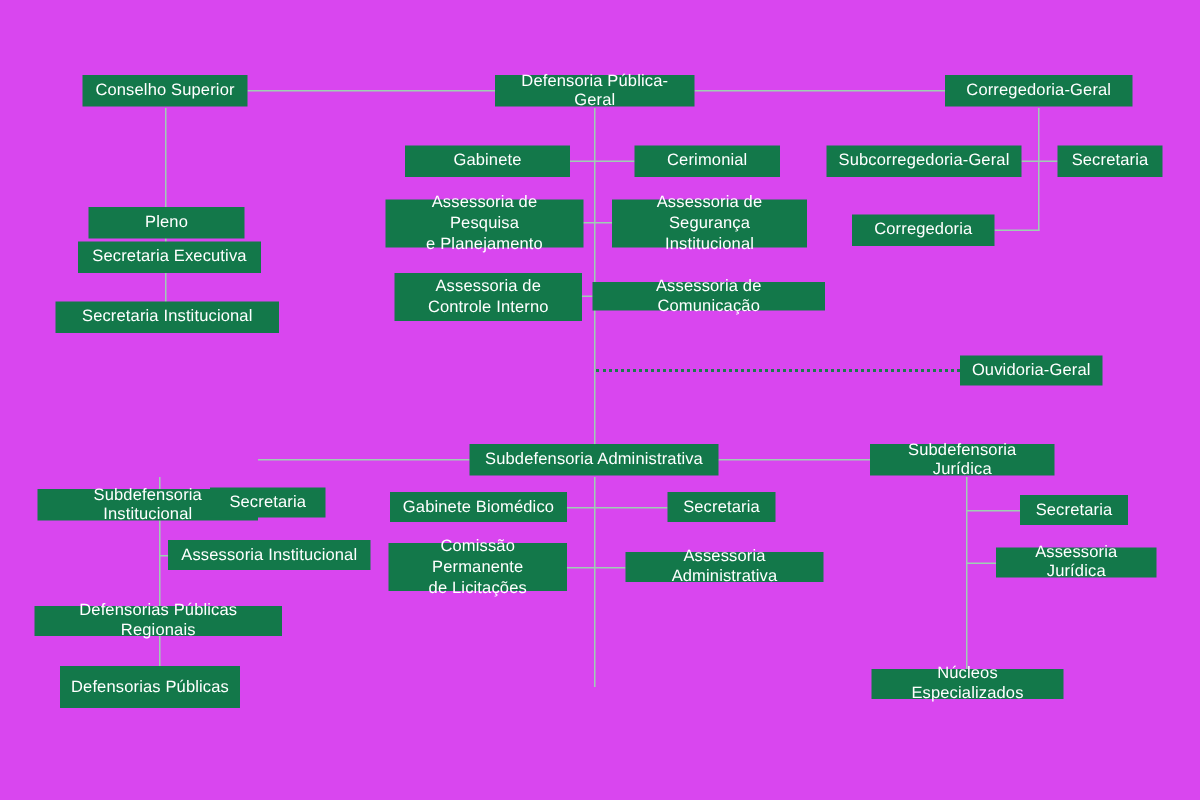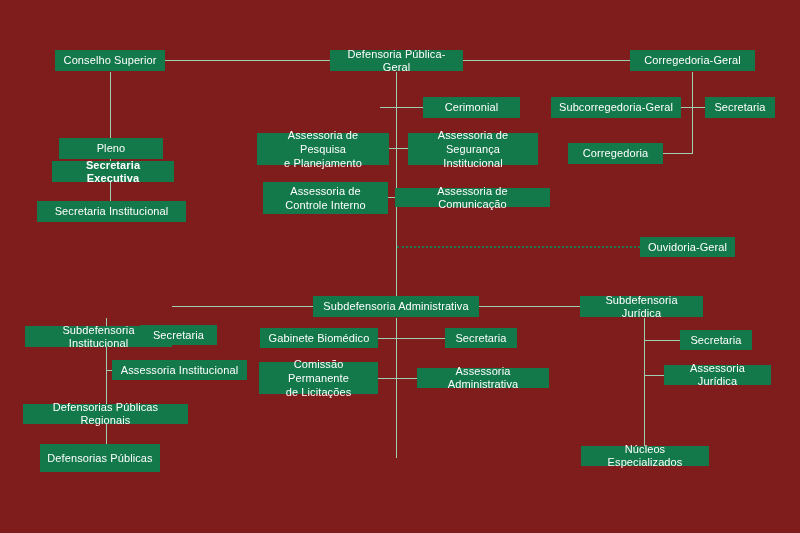--- a/index.html
+++ b/index.html
@@ -7,21 +7,21 @@
     padding: 0;
     background: #ffffff;
   }
   body {
     font-family: "Liberation Sans", sans-serif;
   }
   #org-chart {
     position: relative;
     width: 800px;
     height: 533px;
-    background: #7f1d1d;
+    background: #d946ef;
     overflow: hidden;
   }
   .node {
     position: absolute;
     box-sizing: border-box;
     background: #13784a;
     color: #ffffff;
     font-size: 11px;
     line-height: 13px;
     font-family: "Liberation Sans", sans-serif;
@@ -90,23 +90,24 @@
 
   <div class="conn v" style="left:644px; top:318px; height:138px;"></div>
   <div class="conn h" style="left:644px; top:340px; width:36px;"></div>
   <div class="conn h" style="left:644px; top:375px; width:20px;"></div>
 
   <div class="node" style="left:55px; top:50px; width:110px; height:21px;">Conselho Superior</div>
   <div class="node" style="left:330px; top:50px; width:133px; height:21px;">Defensoria Pública-Geral</div>
   <div class="node" style="left:630px; top:50px; width:125px; height:21px;">Corregedoria-Geral</div>
 
   <div class="node" style="left:59px; top:122px; width:104px; height:21px;margin-top:16px;">Pleno</div>
-  <div class="node" style="left:52px; top:161px; width:122px; height:21px;font-weight:bold;">Secretaria Executiva</div>
+  <div class="node" style="left:52px; top:161px; width:122px; height:21px;">Secretaria Executiva</div>
   <div class="node" style="left:37px; top:201px; width:149px; height:21px;">Secretaria Institucional</div>
 
+  <div class="node" style="left:270px; top:97px; width:110px; height:21px;">Gabinete</div>
   <div class="node two-line" style="left:257px; top:133px; width:132px; height:32px;">Assessoria de Pesquisa
 e Planejamento</div>
   <div class="node two-line" style="left:263px; top:182px; width:125px; height:32px;">Assessoria de
 Controle Interno</div>
 
   <div class="node" style="left:423px; top:97px; width:97px; height:21px;">Cerimonial</div>
   <div class="node two-line" style="left:408px; top:133px; width:130px; height:32px;">Assessoria de
 Segurança Institucional</div>
   <div class="node" style="left:395px; top:188px; width:155px; height:19px;">Assessoria de Comunicação</div>
 

